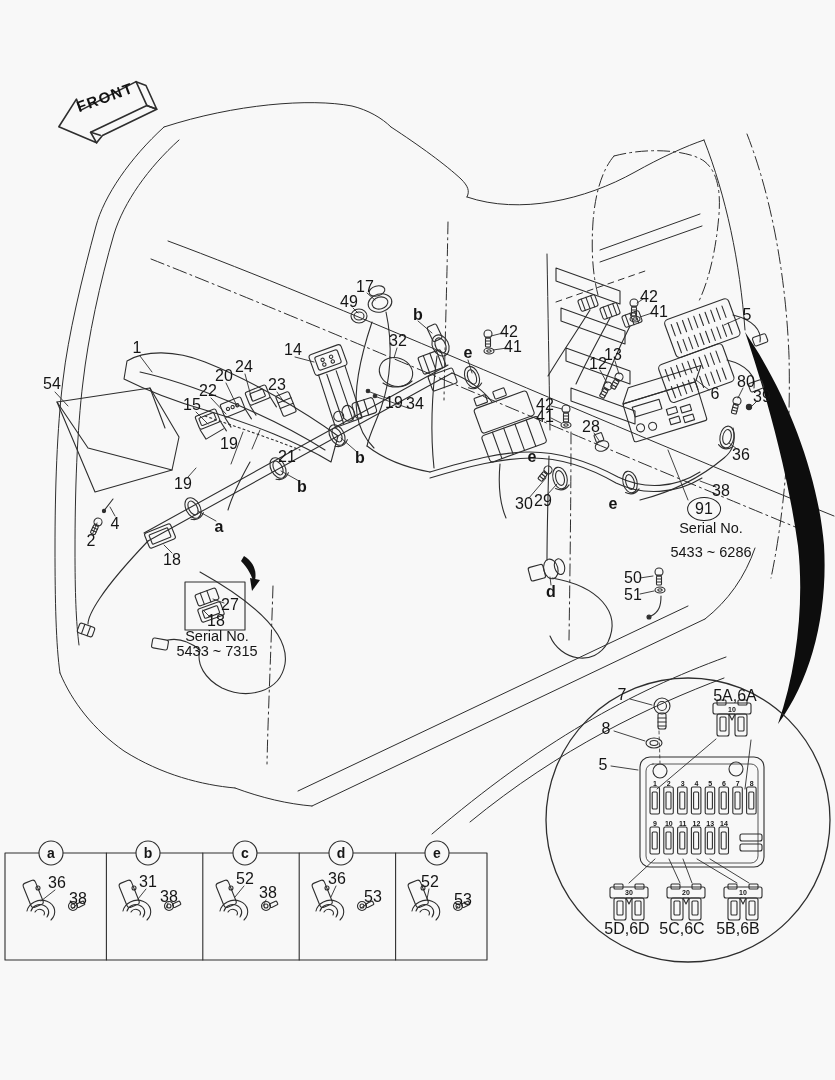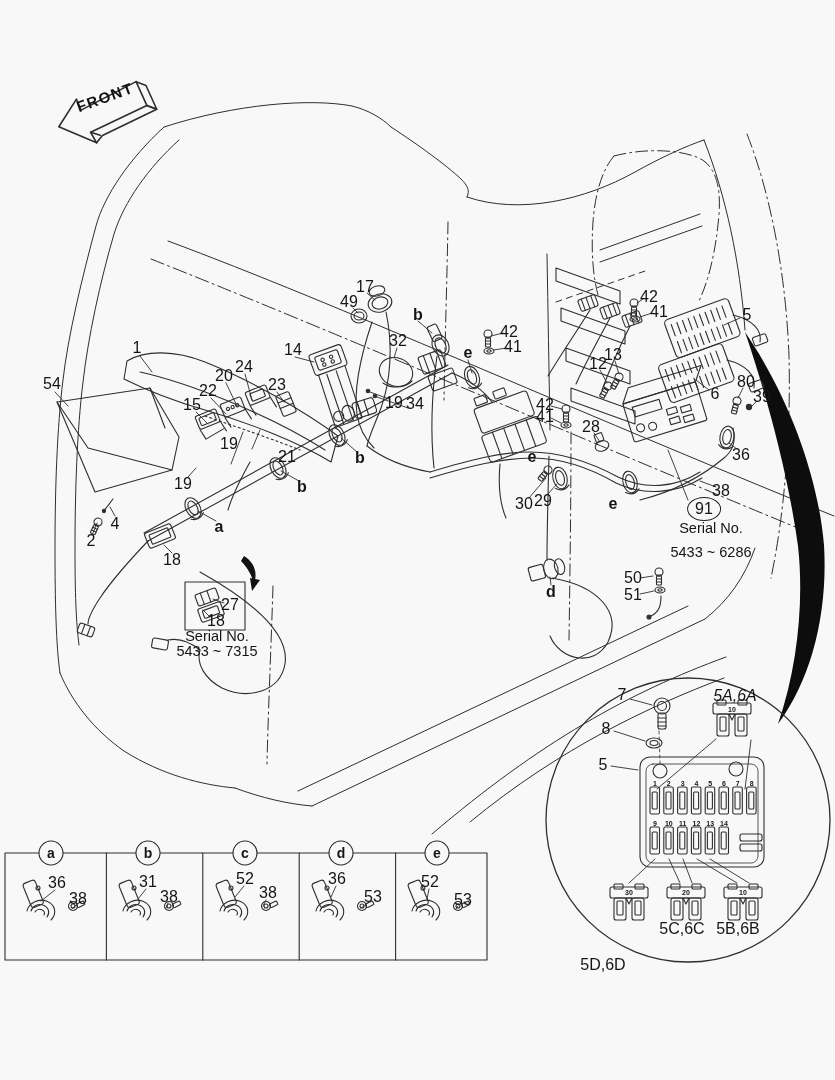--- a/index.html
+++ b/index.html
@@ -530,22 +530,22 @@
       <span class="lbl circled" style="left: 695px; top: 509px; margin-left: 9px;">91</span>
       <span class="lbl" style="left: 230px; top: 605px;">27</span>
       <span class="lbl" style="left: 216px; top: 621px;">18</span>
       <span class="lbl serial" style="left: 217px; top: 636px;">Serial No.</span>
       <span class="lbl serial" style="left: 217px; top: 651px;">5433 ~ 7315</span>
       <span class="lbl serial" style="left: 711px; top: 528px;">Serial No.</span>
       <span class="lbl serial" style="left: 711px; top: 552px;">5433 ~ 6286</span>
       <span class="lbl" style="left: 622px; top: 695px;">7</span>
       <span class="lbl" style="left: 606px; top: 729px;">8</span>
       <span class="lbl" style="left: 603px; top: 765px;">5</span>
-      <span class="lbl" style="left: 735px; top: 696px; font-style: italic;">5A,6A</span>
-      <span class="lbl" style="left: 603px; top: 929px; margin-top: 36px;">5D,6D</span>
+      <span class="lbl" style="left: 735px; top: 696px;">5A,6A</span>
+      <span class="lbl" style="left: 627px; top: 929px;">5D,6D</span>
       <span class="lbl" style="left: 682px; top: 929px;">5C,6C</span>
       <span class="lbl" style="left: 738px; top: 929px;">5B,6B</span>
       <span class="lbl tiny" style="left: 655px; top: 783px;">1</span>
       <span class="lbl tiny" style="left: 668.8px; top: 783px;">2</span>
       <span class="lbl tiny" style="left: 682.6px; top: 783px;">3</span>
       <span class="lbl tiny" style="left: 696.4px; top: 783px;">4</span>
       <span class="lbl tiny" style="left: 710.2px; top: 783px;">5</span>
       <span class="lbl tiny" style="left: 724px; top: 783px;">6</span>
       <span class="lbl tiny" style="left: 737.8px; top: 783px;">7</span>
       <span class="lbl tiny" style="left: 751.6px; top: 783px;">8</span>

